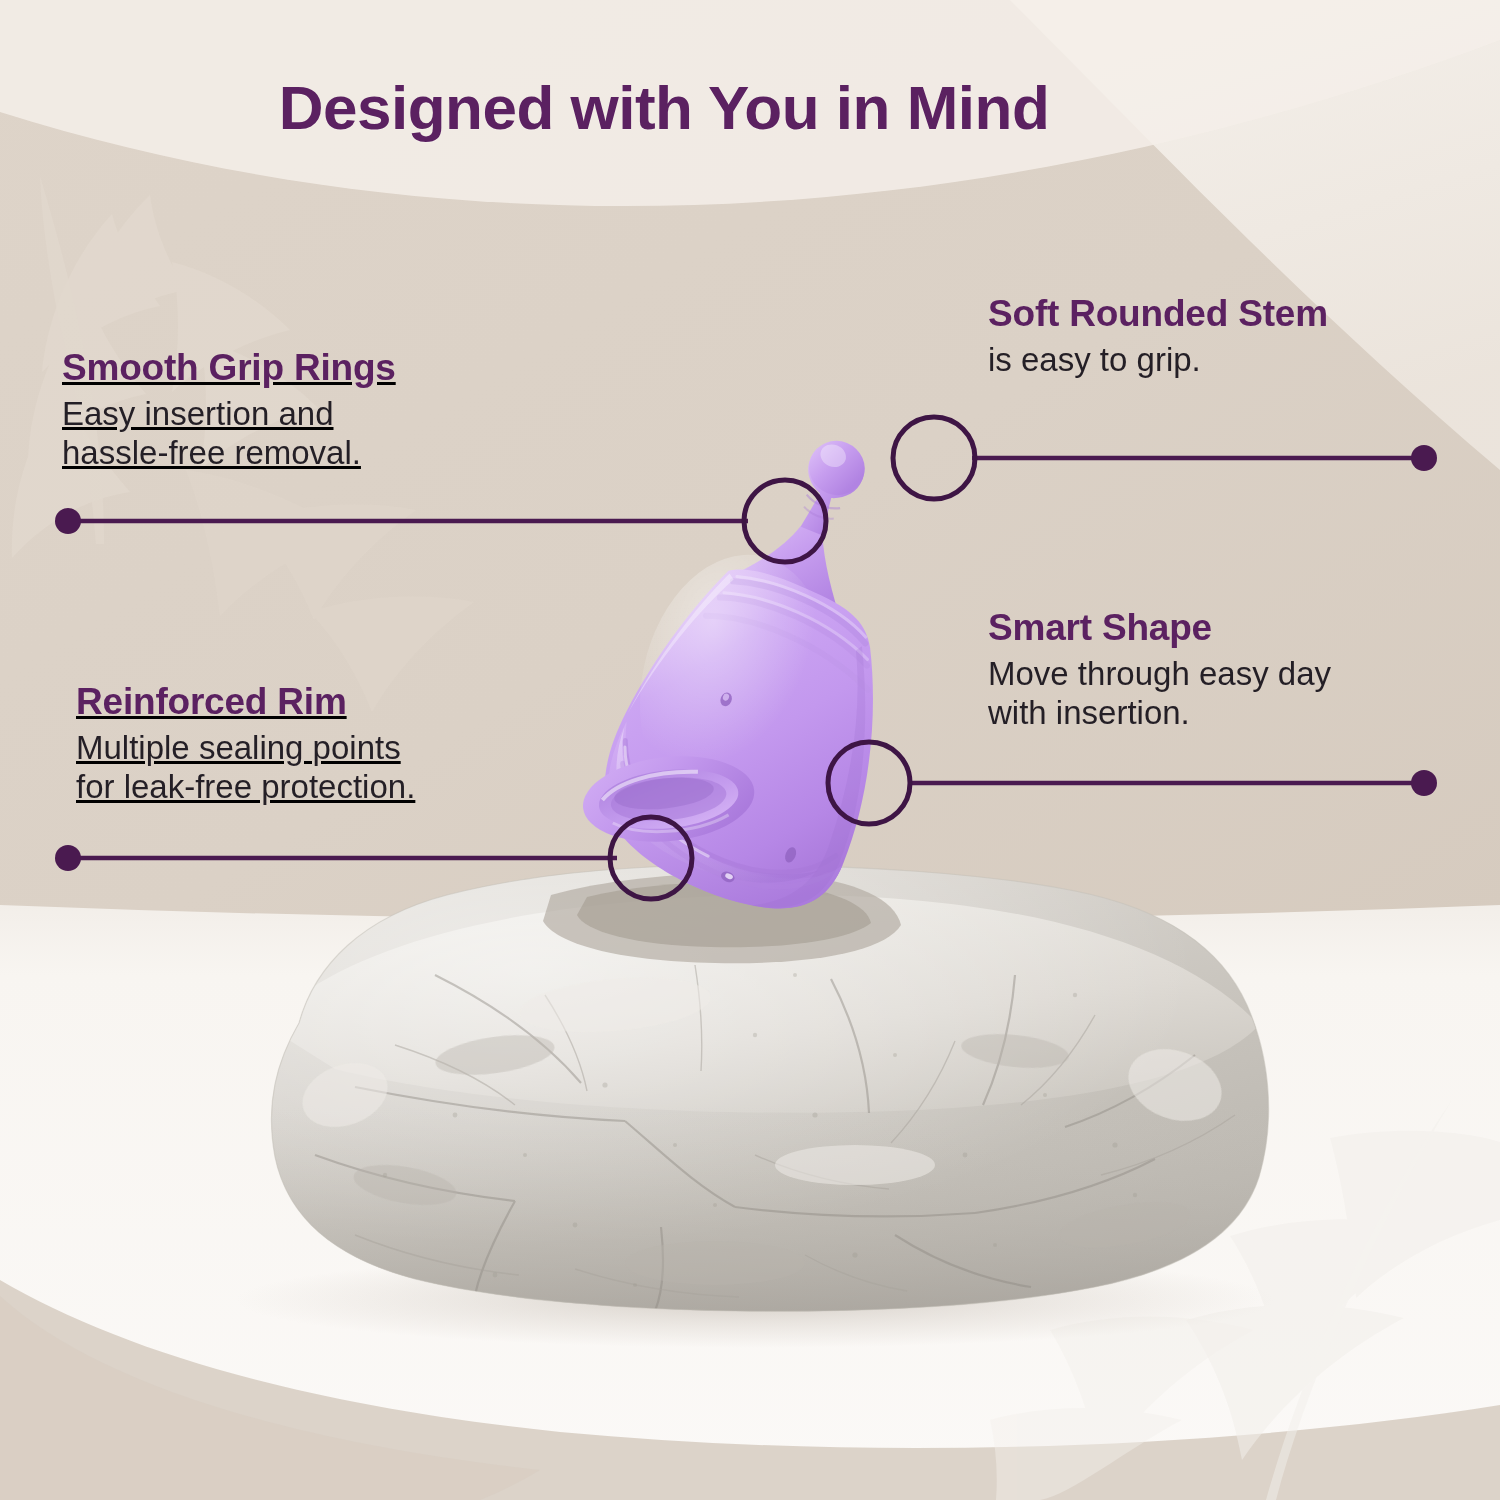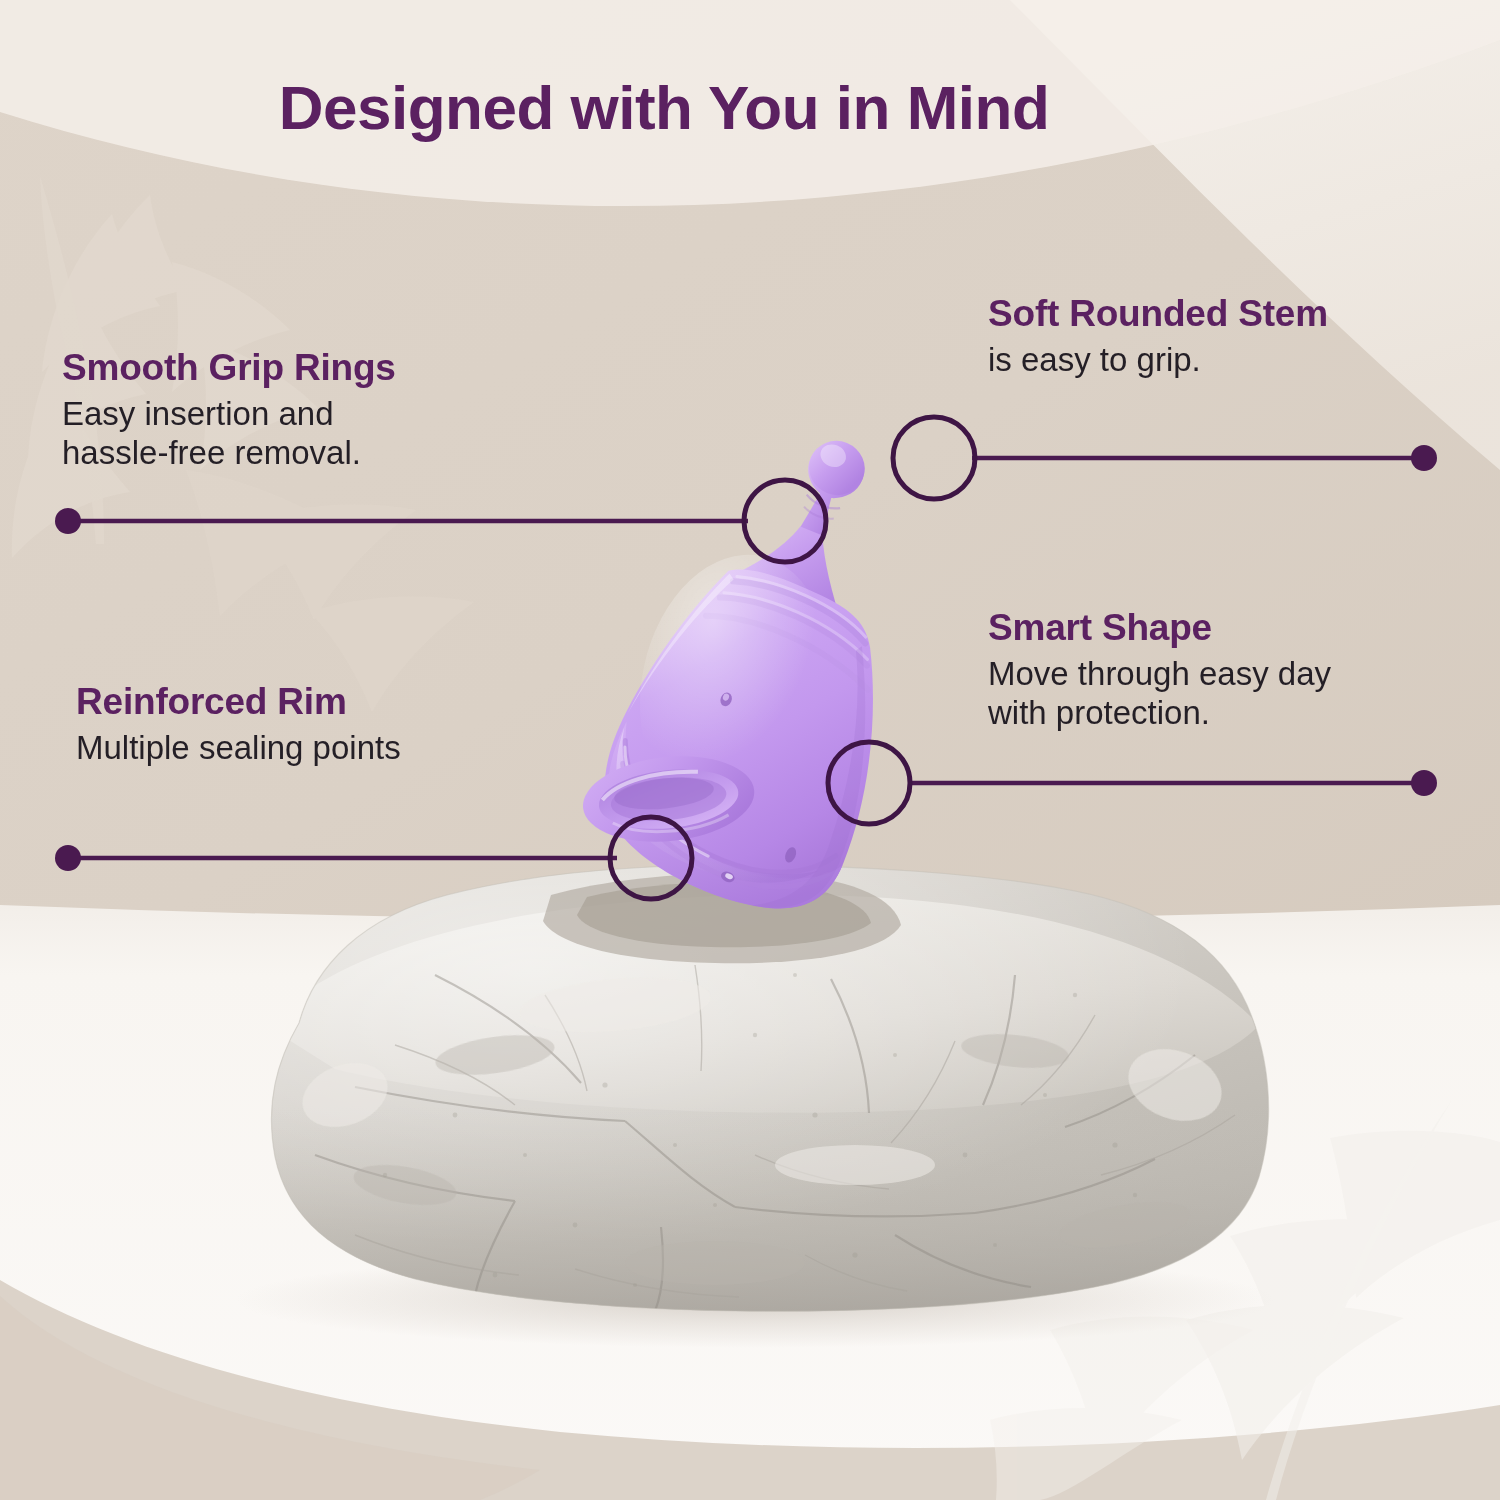--- a/index.html
+++ b/index.html
@@ -20,21 +20,21 @@
 
   
   .callout{position:absolute;}
   .c-head{
     font-size:37px;font-weight:bold;color:#5b2161;letter-spacing:-0.2px;
     line-height:1.06;margin:0 0 8px 0;white-space:nowrap;
   }
   .c-body{
     font-size:33px;color:#241f26;line-height:1.18;margin:0;font-weight:normal;
   }
-  .c-left{text-align:left;}
+  .c-left{text-align:left;text-decoration:underline;}
   .c-right{text-align:left;}
 
   
   .lines-svg{position:absolute;left:0;top:0;pointer-events:none;}
 
   
   .product{position:absolute;left:500px;top:395px;width:520px;height:570px;}
   .rock{position:absolute;left:195px;top:855px;width:1115px;height:460px;}
 </style>
 </head>
@@ -352,26 +352,27 @@
 
   <div class="callout c-left" style="left:62px;top:348px;width:520px;">
     <div class="c-head">Smooth Grip Rings</div>
     <div class="c-body">Easy insertion and</div>
     <div class="c-body">hassle-free removal.</div>
   </div>
 
   <div class="callout c-left" style="left:76px;top:682px;width:540px;">
     <div class="c-head">Reinforced Rim</div>
     <div class="c-body">Multiple sealing points</div>
+    <div class="c-body">for leak-free protection.</div>
   </div>
 
   <div class="callout c-right" style="left:988px;top:294px;width:480px;">
     <div class="c-head">Soft Rounded Stem</div>
     <div class="c-body">is easy to grip.</div>
   </div>
 
   <div class="callout c-right" style="left:988px;top:608px;width:490px;">
     <div class="c-head">Smart Shape</div>
     <div class="c-body">Move through easy day</div>
-    <div class="c-body">with protection.</div>
+    <div class="c-body">with insertion.</div>
   </div>
 
 </div>
 
 </body></html>

